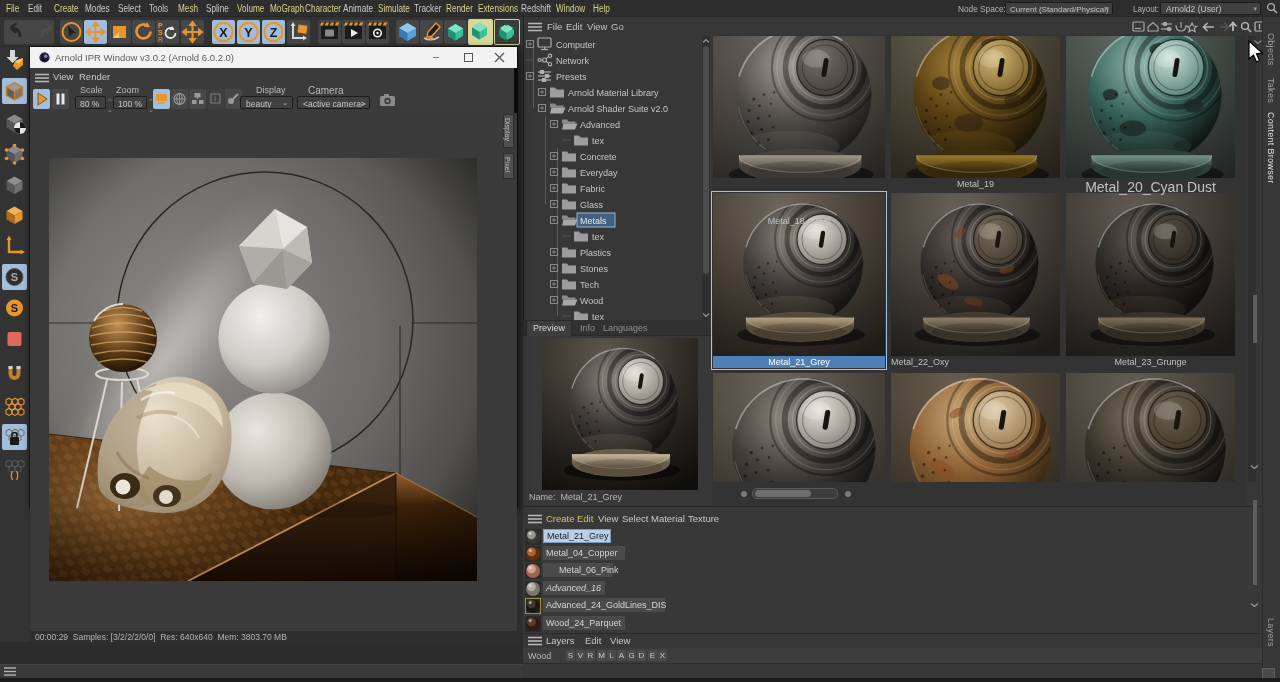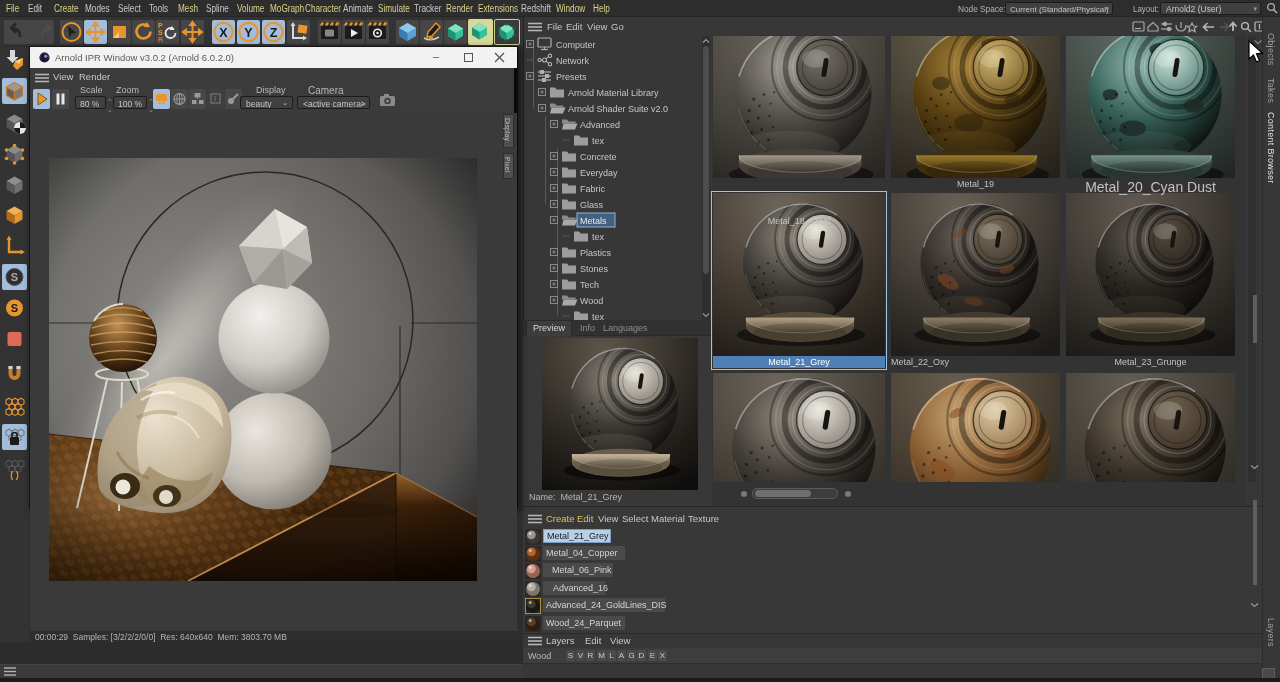--- a/index.html
+++ b/index.html
@@ -1165,30 +1165,30 @@
     </div>
 <div class="abs" style="left:543px;top:545.9px;width:82px;height:14px;background:#4a4a4a;font-size:9px;color:#d5d5d5;line-height:14px;padding-left:3px;white-space:nowrap;">Metal_04_Copper</div>
 <div class="abs" style="left:525px;top:563.3px;width:16px;height:16px;">
       <svg width="16" height="16" viewBox="0 0 16 16">
         <rect width="16" height="16" fill="#2a2a2a"></rect>
         <circle cx="8" cy="8" r="7" fill="#9a6454"></circle>
         <circle cx="6.4" cy="5.8" r="4.4" fill="#e8b4a4" opacity=".75"></circle>
         <circle cx="5.2" cy="4.4" r="1.5" fill="#fff" opacity=".55"></circle>
       </svg>
     </div>
-<div class="abs" style="left:543px;top:563.3px;width:70px;height:14px;background:#4a4a4a;font-size:9px;color:#d5d5d5;line-height:14px;padding-left:9px;white-space:nowrap;">Metal_06_Pink</div>
+<div class="abs" style="left:543px;top:563.3px;width:70px;height:14px;background:#4a4a4a;font-size:9px;color:#d5d5d5;line-height:14px;padding-left:16px;white-space:nowrap;">Metal_06_Pink</div>
 <div class="abs" style="left:525px;top:580.7px;width:16px;height:16px;">
       <svg width="16" height="16" viewBox="0 0 16 16">
         <rect width="16" height="16" fill="#2a2a2a"></rect>
         <circle cx="8" cy="8" r="7" fill="#7a766e"></circle>
         <circle cx="6.4" cy="5.8" r="4.4" fill="#c8c4bc" opacity=".75"></circle>
         <circle cx="5.2" cy="4.4" r="1.5" fill="#fff" opacity=".55"></circle>
       </svg>
     </div>
-<div class="abs" style="left:543px;top:580.7px;width:62px;height:14px;background:#4a4a4a;font-size:9px;color:#d5d5d5;line-height:14px;padding-left:10px;white-space:nowrap;">Advanced_16</div>
+<div class="abs" style="left:543px;top:580.7px;width:62px;height:14px;background:#4a4a4a;font-size:9px;color:#d5d5d5;line-height:14px;padding-left:3px;white-space:nowrap;font-style:italic;">Advanced_16</div>
 <div class="abs" style="left:525px;top:598.1px;width:16px;height:16px;">
       <svg width="16" height="16" viewBox="0 0 16 16">
         <rect width="16" height="16" fill="#2a2a2a"></rect>
         <circle cx="8" cy="8" r="7" fill="#1a1812"></circle>
         <circle cx="6.4" cy="5.8" r="4.4" fill="#4a4436" opacity=".75"></circle>
         <circle cx="5.2" cy="4.4" r="1.5" fill="#fff" opacity=".55"></circle>
         <rect x="0" y="0" width="16" height="16" fill="none" stroke="#c8a23a" stroke-width="1.6"></rect>
       </svg>
     </div>
 <div class="abs" style="left:543px;top:598.1px;width:122px;height:14px;background:#4a4a4a;font-size:9px;color:#d5d5d5;line-height:14px;padding-left:3px;white-space:nowrap;">Advanced_24_GoldLines_DIS</div>

